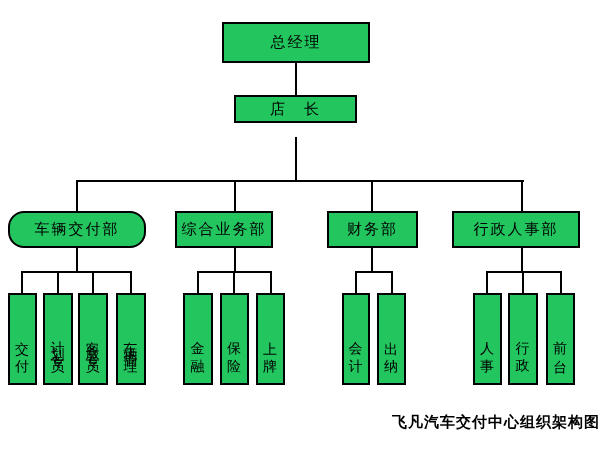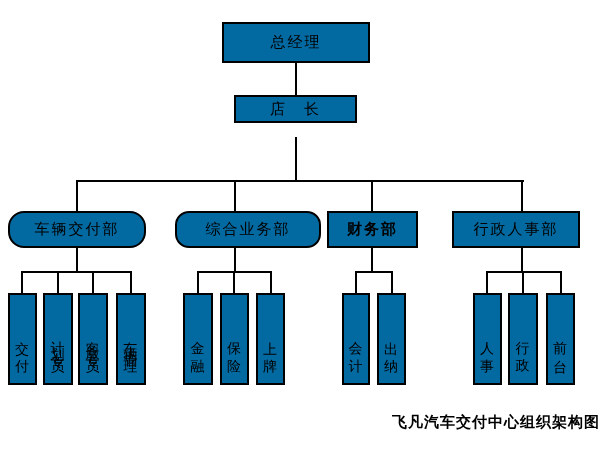--- a/index.html
+++ b/index.html
@@ -21,21 +21,21 @@
     position: absolute;
     background: #000000;
   }
   .vl { width: 2px; }
   .hl { height: 2px; }
   
   .node {
     position: absolute;
     box-sizing: border-box;
     border: 2px solid #000000;
-    background: #0369a1;
+    background: #22c55e;
     display: flex;
     align-items: center;
     justify-content: center;
     font-size: 15px;
     letter-spacing: 2px;
     white-space: nowrap;
   }
   .leaf {
     font-size: 14px;
     letter-spacing: 0;
@@ -99,24 +99,24 @@
   <div class="node" style="left:222px; top:22px; width:148px; height:41px;">
     <span>总经理</span>
   </div>
   <div class="node" style="left:234px; top:95px; width:123px; height:28px;">
     <span>店　长</span>
   </div>
 
   <div class="node" style="left:8px; top:211px; width:138px; height:37px;border-radius:16px;">
     <span>车辆交付部</span>
   </div>
-  <div class="node" style="left:175px; top:211px; width:146px; height:37px;border-radius:14px;">
+  <div class="node" style="left:175px; top:211px; width:98px; height:37px;">
     <span>综合业务部</span>
   </div>
-  <div class="node" style="left:327px; top:211px; width:91px; height:37px;font-weight:bold;">
+  <div class="node" style="left:327px; top:211px; width:91px; height:37px;">
     <span>财务部</span>
   </div>
   <div class="node" style="left:452px; top:211px; width:128px; height:37px;">
     <span>行政人事部</span>
   </div>
 
   <div class="node leaf" style="left:8px; top:293px; width:29px; height:92px;">
     <span class="vtext v2">交付</span>
   </div>
   <div class="node leaf" style="left:43px; top:293px; width:30px; height:92px;">

